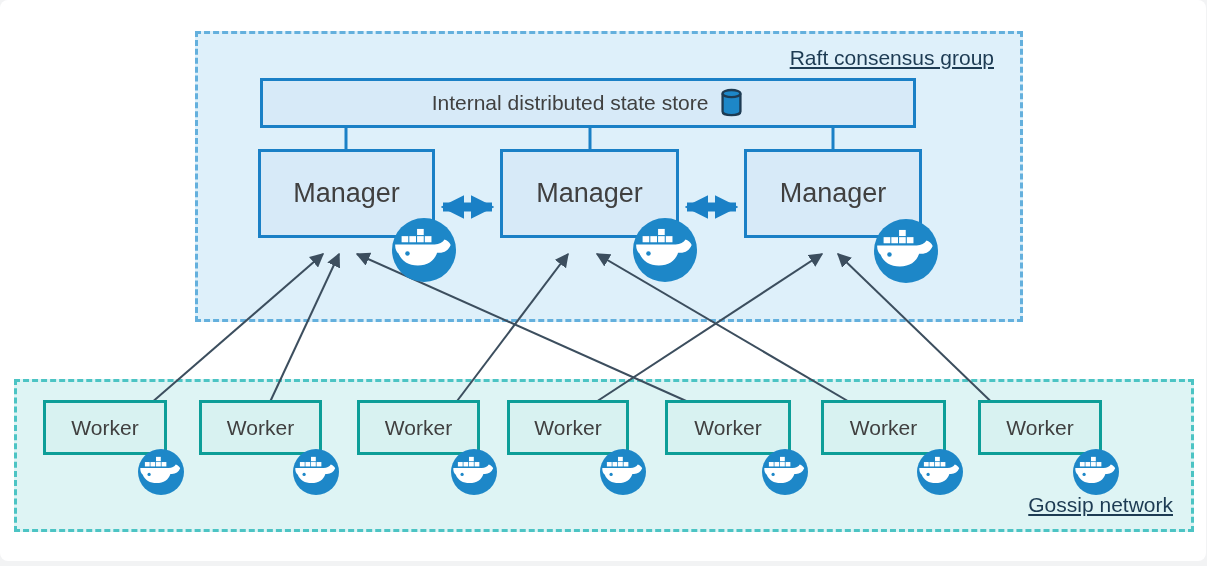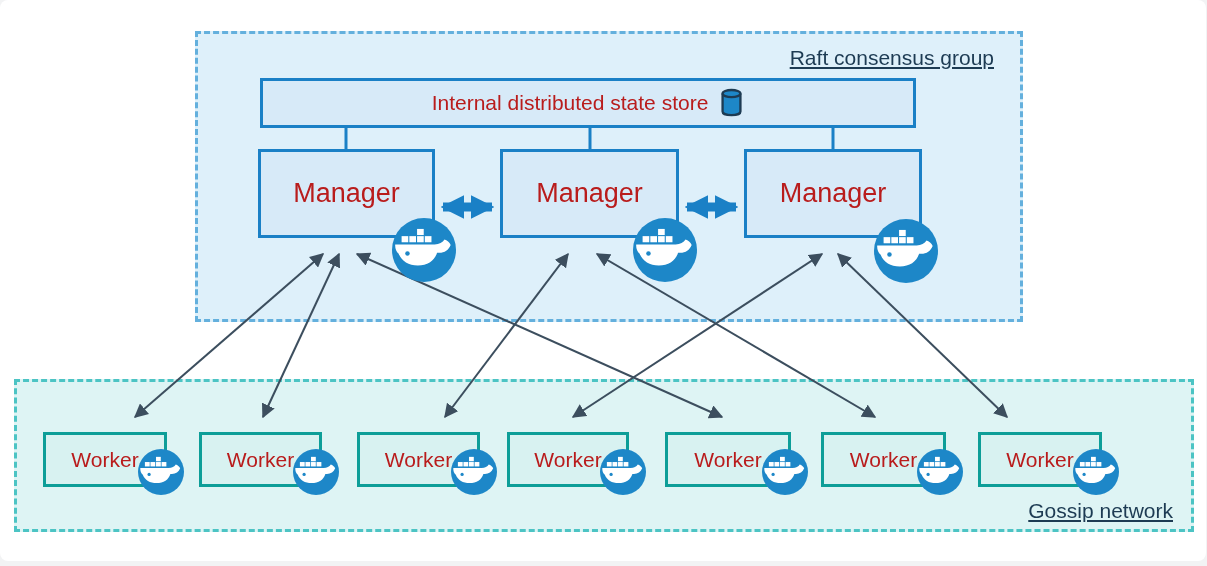--- a/index.html
+++ b/index.html
@@ -7,34 +7,34 @@
   .card{position:absolute;left:0;top:0;width:1206px;height:561px;background:#ffffff;border-radius:8px;}
   .canvas{position:absolute;left:0;top:0;width:1207px;height:566px;}
 
   .group{position:absolute;box-sizing:border-box;}
   .raft-group{left:195px;top:31px;width:828px;height:291px;background:#def0fa;
     border:3px dashed #64b0dd;}
   .gossip-group{left:14px;top:379px;width:1180px;height:153px;background:#def4f4;
     border:3px dashed #4cc4c4;}
   .group-label{position:absolute;color:#1d3b53;font-size:21px;white-space:nowrap;text-decoration:underline;}
   .raft-label{right:26px;top:12px;}
-  .gossip-label{right:18px;bottom:6px;}
+  .gossip-label{right:18px;bottom:12px;}
 
   .node{position:absolute;box-sizing:border-box;display:flex;align-items:center;justify-content:center;
-    color:#b91c1c;}
+    color:#404040;}
   .store-box{left:260px;top:78px;width:656px;height:50px;background:#d7eaf8;
     border:3px solid #1a80c6;font-size:21px;gap:11px;}
   .store-box .db-icon{display:inline-block;margin-top:-2px;}
 
   .manager{top:149px;height:89px;background:#d7eaf8;border:3px solid #1a80c6;font-size:27px;}
   .manager-1{left:258px;width:177px;}
   .manager-2{left:500px;width:179px;}
   .manager-3{left:744px;width:178px;}
 
-  .worker{top:432px;height:55px;background:#d8f2f1;border:3px solid #0d9e98;font-size:21px;}
+  .worker{top:400px;height:55px;background:#d8f2f1;border:3px solid #0d9e98;font-size:21px;}
   .worker-1{left:43px;width:124px;}
   .worker-2{left:199px;width:123px;}
   .worker-3{left:357px;width:123px;}
   .worker-4{left:507px;width:122px;}
   .worker-5{left:665px;width:126px;}
   .worker-6{left:821px;width:125px;}
   .worker-7{left:978px;width:124px;}
 
   .overlay{position:absolute;left:0;top:0;width:1207px;height:566px;pointer-events:none;}
 

